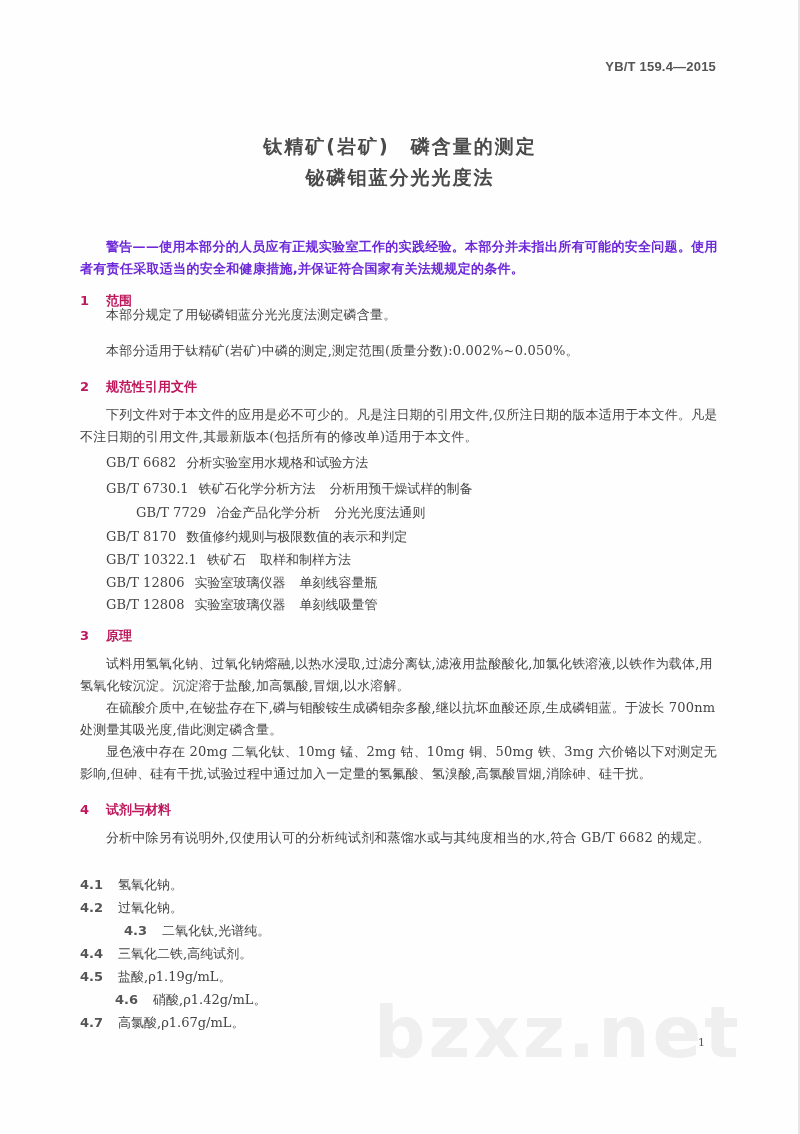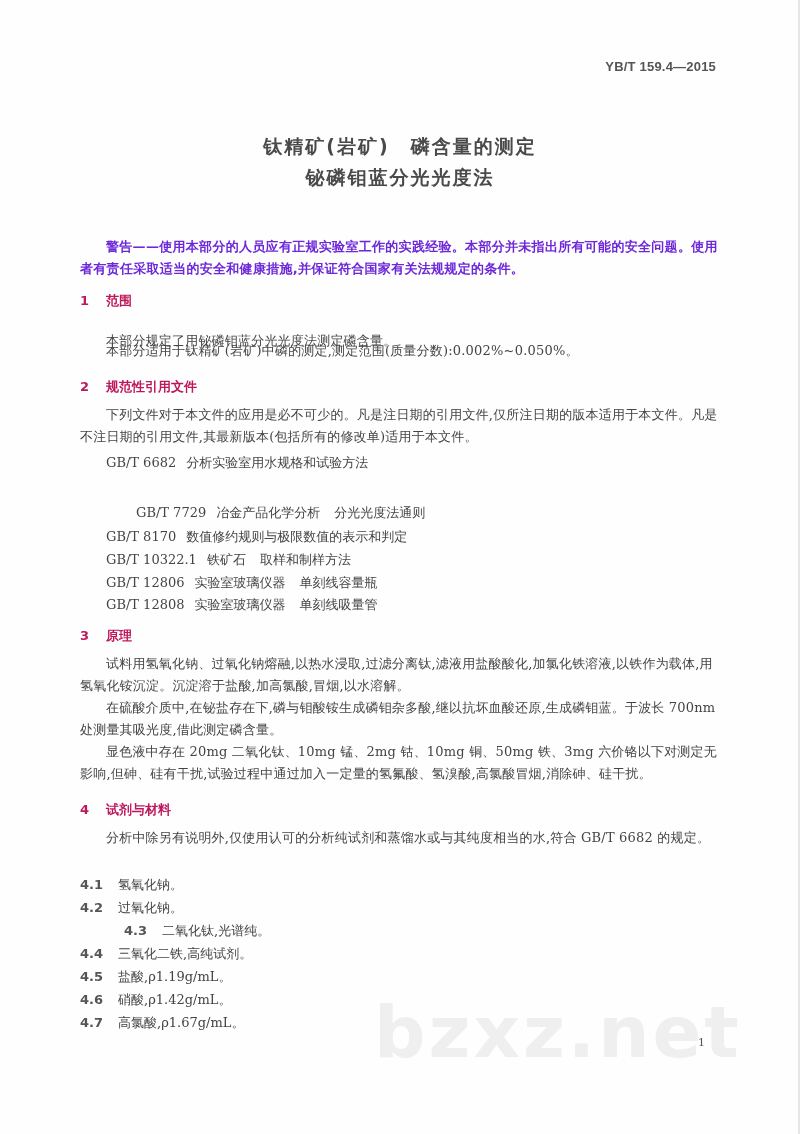--- a/index.html
+++ b/index.html
@@ -63,30 +63,33 @@
   <div class="std-code">YB/T 159.4—2015</div>
 
   <div class="title t1">钛精矿(岩矿)　磷含量的测定</div>
   <div class="title t2">铋磷钼蓝分光光度法</div>
 
   <div class="warn">警告——使用本部分的人员应有正规实验室工作的实践经验。本部分并未指出所有可能的安全问题。使用者有责任采取适当的安全和健康措施,并保证符合国家有关法规规定的条件。</div>
 
   <div class="sec" style="top:292px;">
     <span class="num">1</span><span>范围</span>
   </div>
-  <div class="p indent" style="top:330px;">本部分规定了用铋磷钼蓝分光光度法测定磷含量。</div>
+  <div class="p indent" style="top:304px;">本部分规定了用铋磷钼蓝分光光度法测定磷含量。</div>
   <div class="p indent" style="top:340px;">本部分适用于钛精矿(岩矿)中磷的测定,测定范围(质量分数):0.002%~0.050%。</div>
 
   <div class="sec" style="top:378px;">
     <span class="num">2</span><span>规范性引用文件</span>
   </div>
   <div class="p indent" style="top:404px;">下列文件对于本文件的应用是必不可少的。凡是注日期的引用文件,仅所注日期的版本适用于本文件。凡是不注日期的引用文件,其最新版本(包括所有的修改单)适用于本文件。</div>
 
   <div class="ref" style="top:454px;">
     <span class="code">GB/T 6682</span><span>分析实验室用水规格和试验方法</span>
+  </div>
+  <div class="ref" style="top:480px;">
+    <span class="code">GB/T 6730.1</span><span>铁矿石化学分析方法</span><span class="t2p">分析用预干燥试样的制备</span>
   </div>
   <div class="ref" style="top:504px;margin-left:30px;">
     <span class="code">GB/T 7729</span><span>冶金产品化学分析</span><span class="t2p">分光光度法通则</span>
   </div>
   <div class="ref" style="top:528px;">
     <span class="code">GB/T 8170</span><span>数值修约规则与极限数值的表示和判定</span>
   </div>
   <div class="ref" style="top:551px;">
     <span class="code">GB/T 10322.1</span><span>铁矿石</span><span class="t2p">取样和制样方法</span>
   </div>
@@ -117,21 +120,21 @@
   </div>
   <div class="item" style="top:922px;margin-left:44px;">
     <span class="inum">4.3</span><span>二氧化钛,光谱纯。</span>
   </div>
   <div class="item" style="top:945px;">
     <span class="inum">4.4</span><span>三氧化二铁,高纯试剂。</span>
   </div>
   <div class="item" style="top:968px;">
     <span class="inum">4.5</span><span>盐酸,ρ1.19g/mL。</span>
   </div>
-  <div class="item" style="top:991px;">
+  <div class="item" style="top:991px;margin-left:35px;">
     <span class="inum">4.6</span><span>硝酸,ρ1.42g/mL。</span>
   </div>
   <div class="item" style="top:1014px;">
     <span class="inum">4.7</span><span>高氯酸,ρ1.67g/mL。</span>
   </div>
 
   <div class="watermark">bzxz.net</div>
   <div class="pagenum">1</div>
 </div>
 

